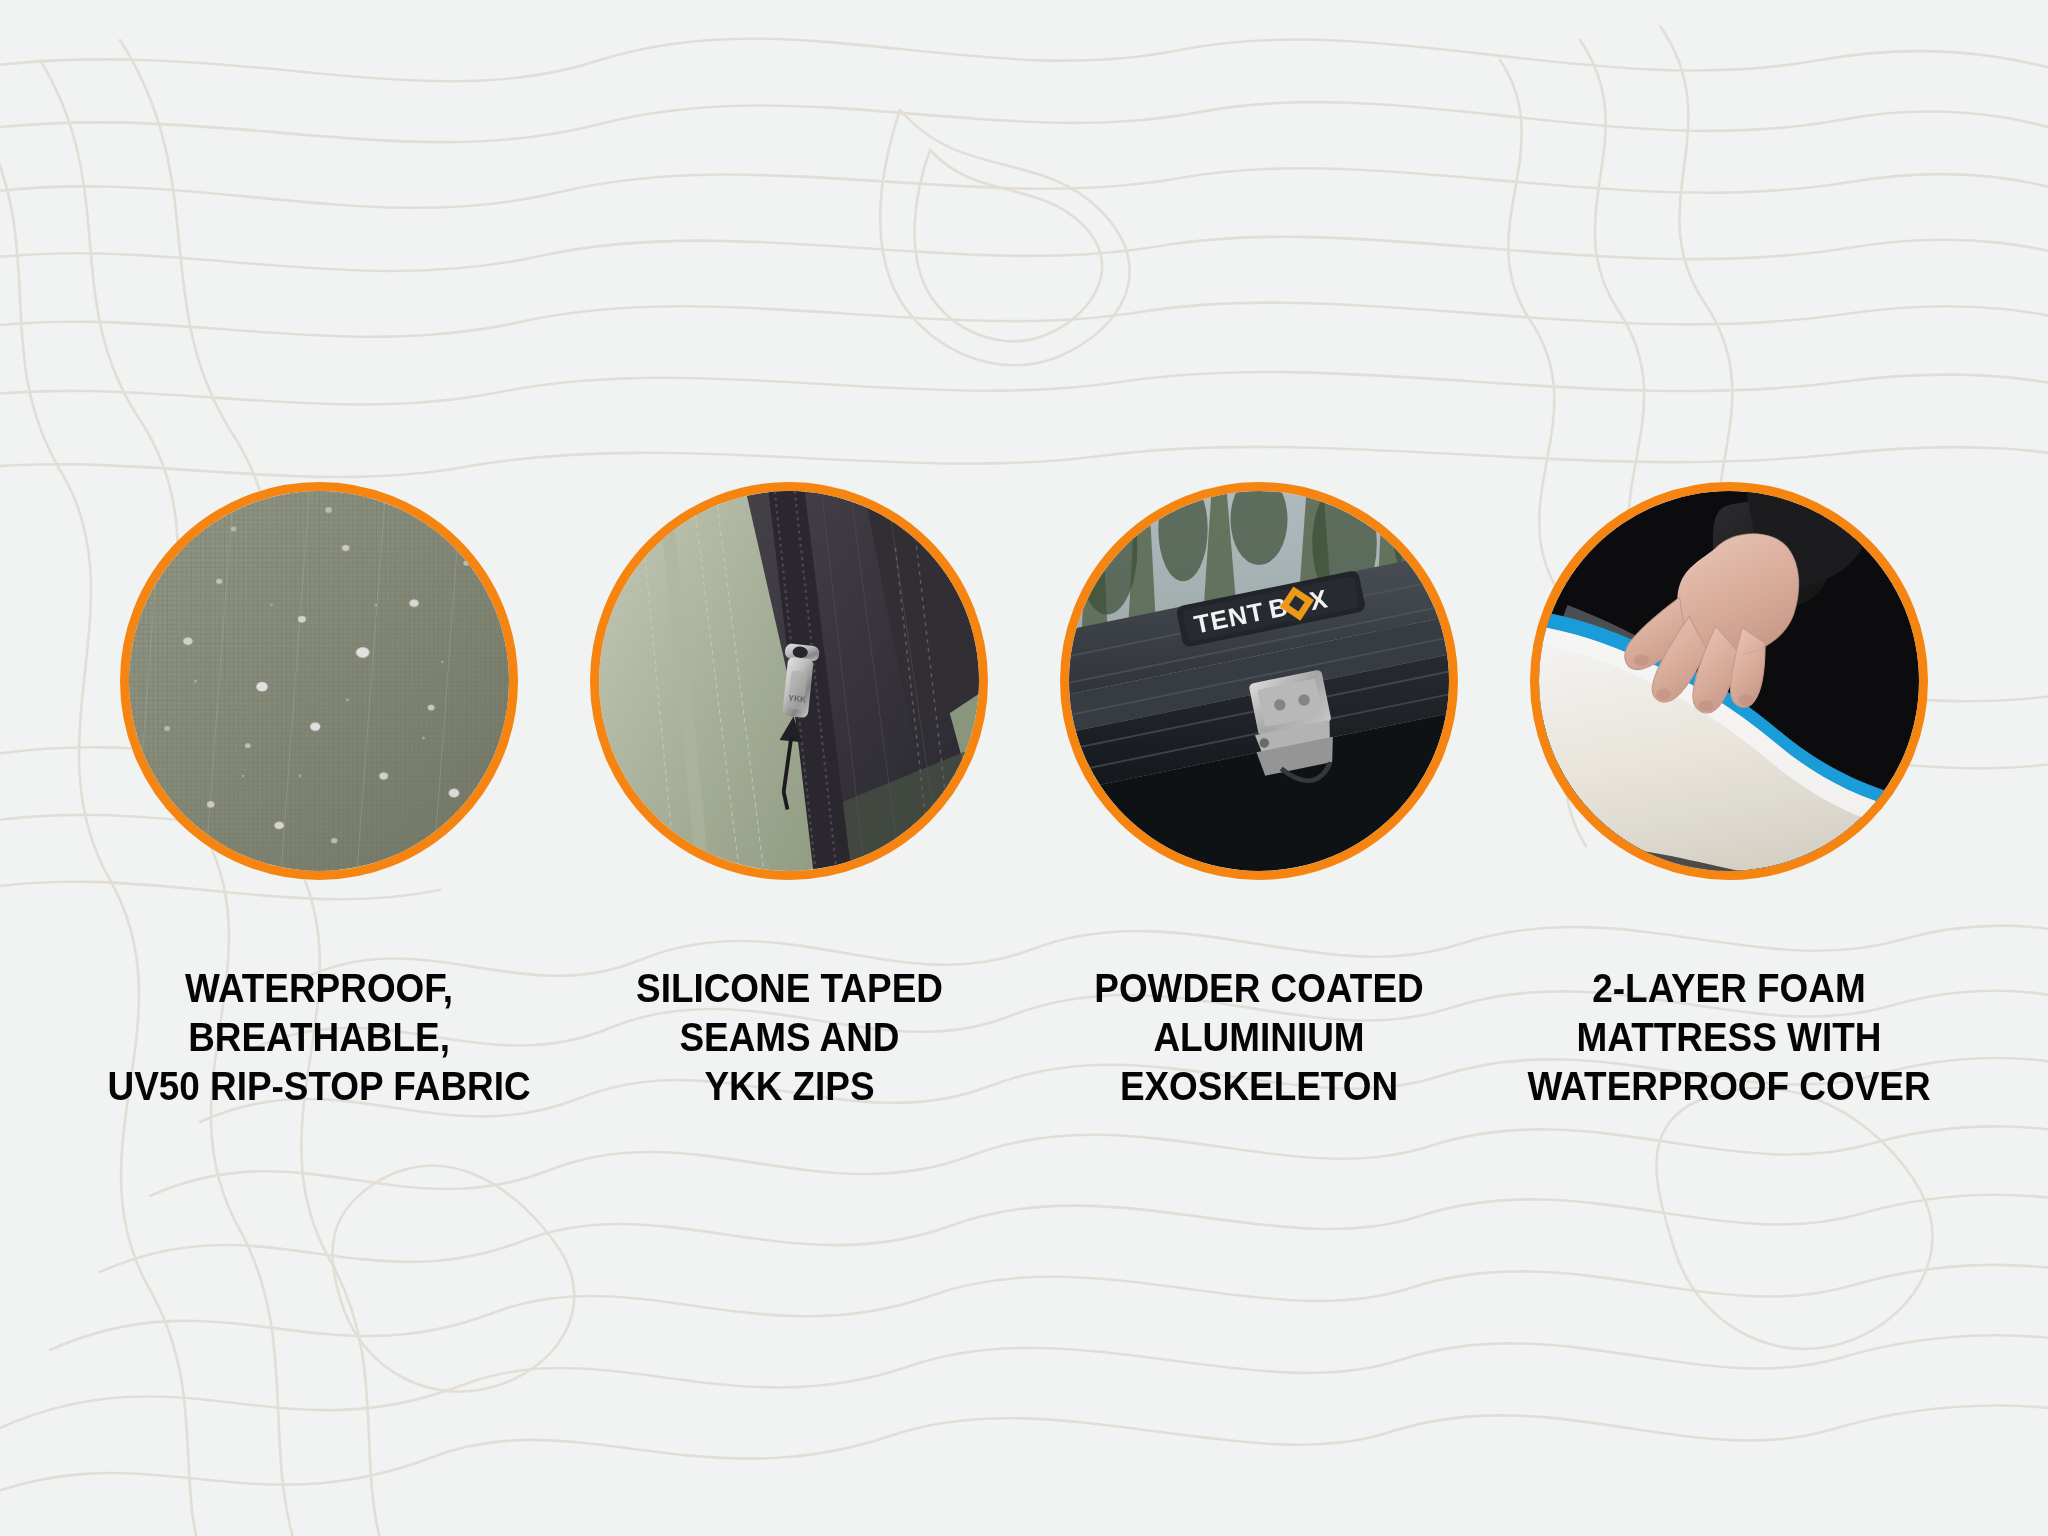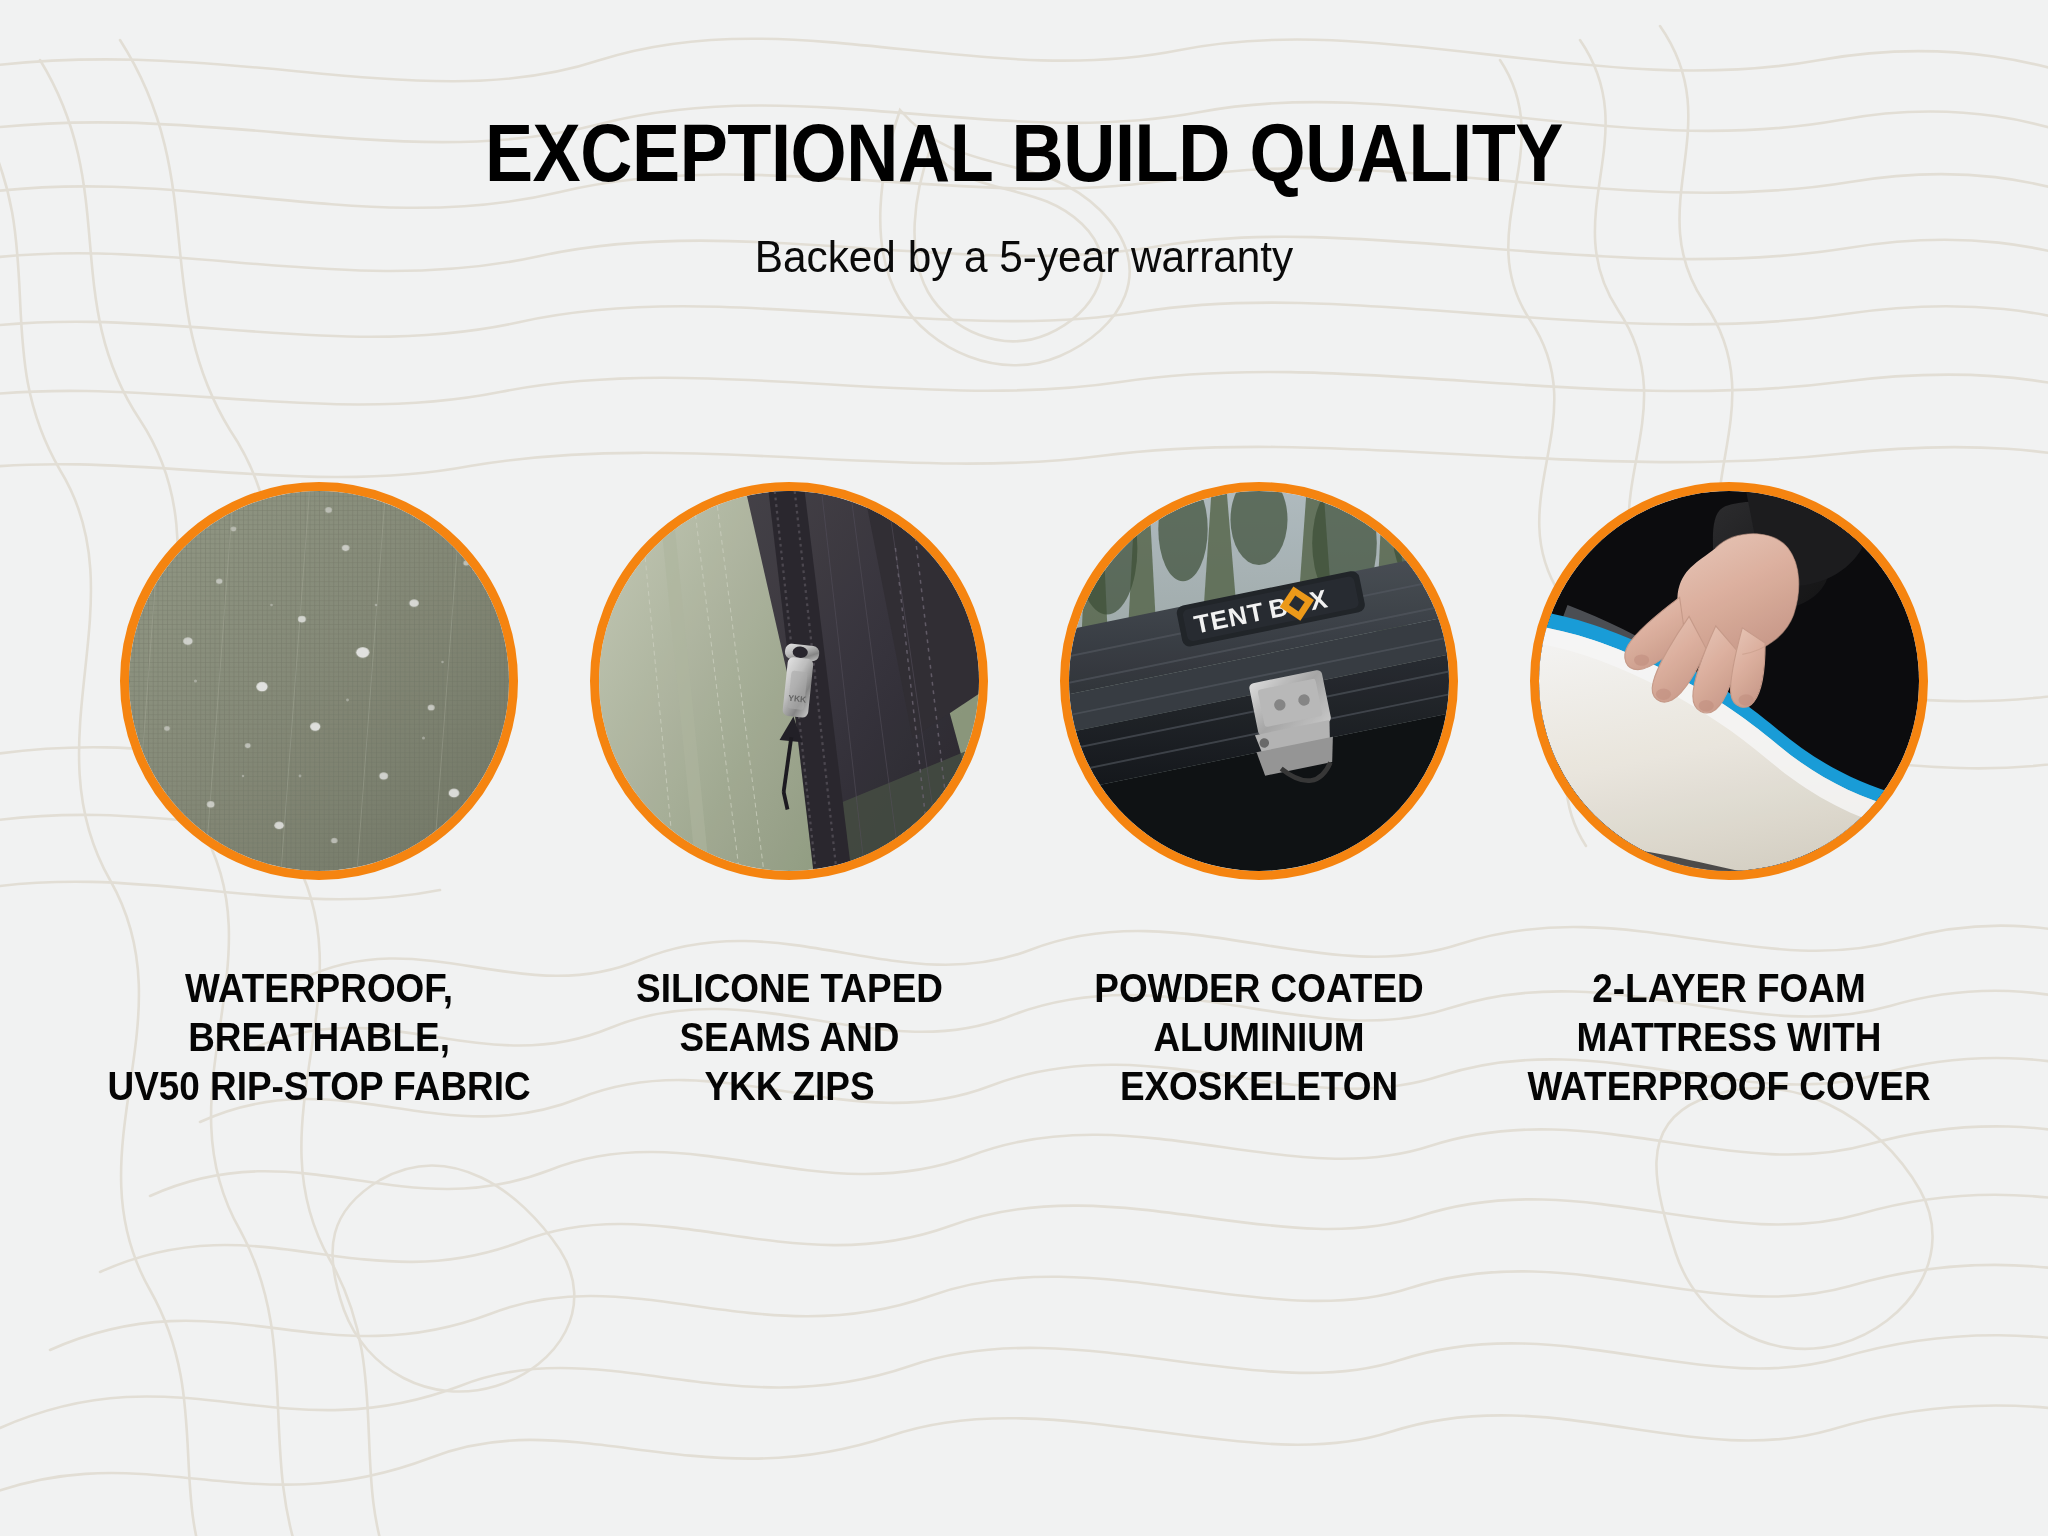--- a/index.html
+++ b/index.html
@@ -122,24 +122,20 @@
     <path d="M-40,826 C150,790 290,856 450,824"></path>
     <path d="M-40,892 C140,858 280,922 440,890"></path>
 
     <path d="M1600,700 C1760,660 1900,726 2090,690"></path>
     <path d="M1620,766 C1780,728 1920,792 2090,758"></path>
   </g>
 </svg>
 
 <div class="page">
 
-  <div class="header">
-    <div id="page-title">EXCEPTIONAL BUILD QUALITY</div>
-    <div id="page-subtitle">Backed by a 5-year warranty</div>
-  </div>
 
   <div class="features">
 
     <div class="feature">
       <div class="circle-wrap">
         <div class="circle-inner">
           <svg viewBox="0 0 400 400" preserveAspectRatio="xMidYMid slice">
             <defs>
               <linearGradient id="fab" x1="0" y1="0" x2="1" y2="1">
                 <stop offset="0" stop-color="#9aa08c"></stop>

